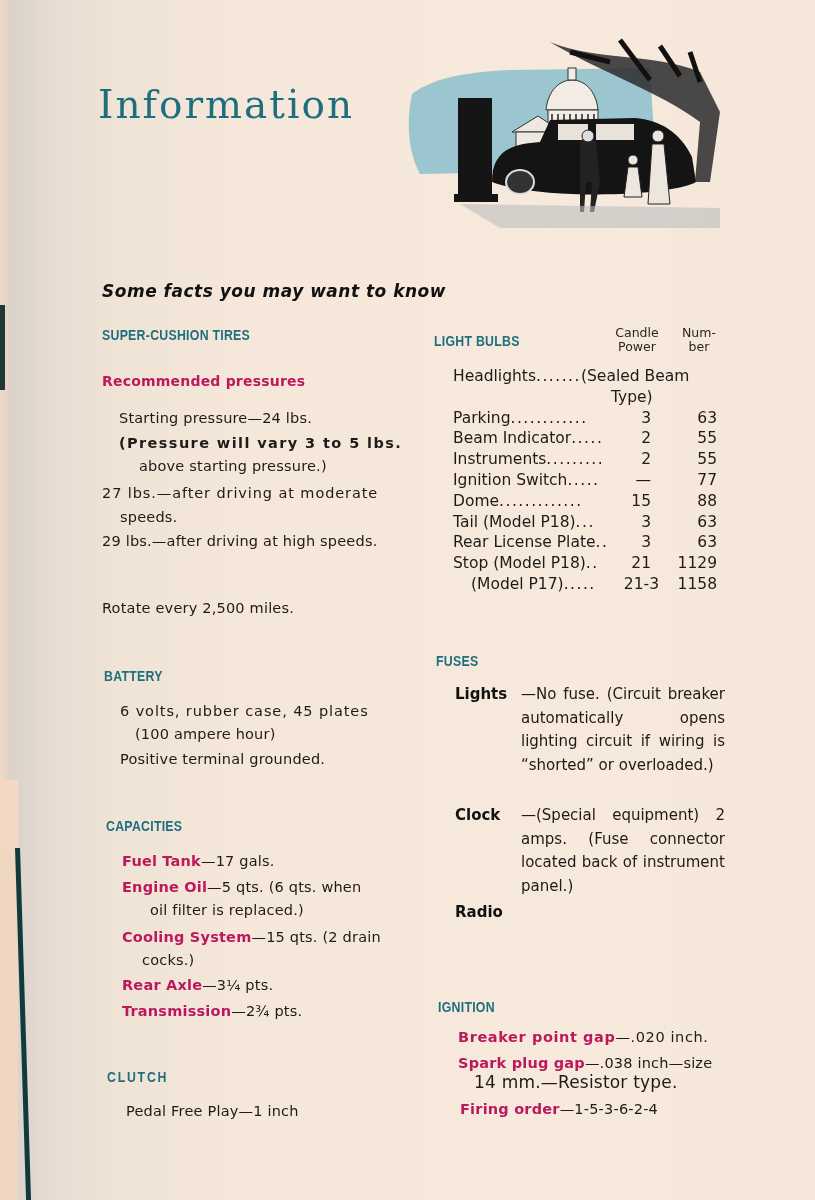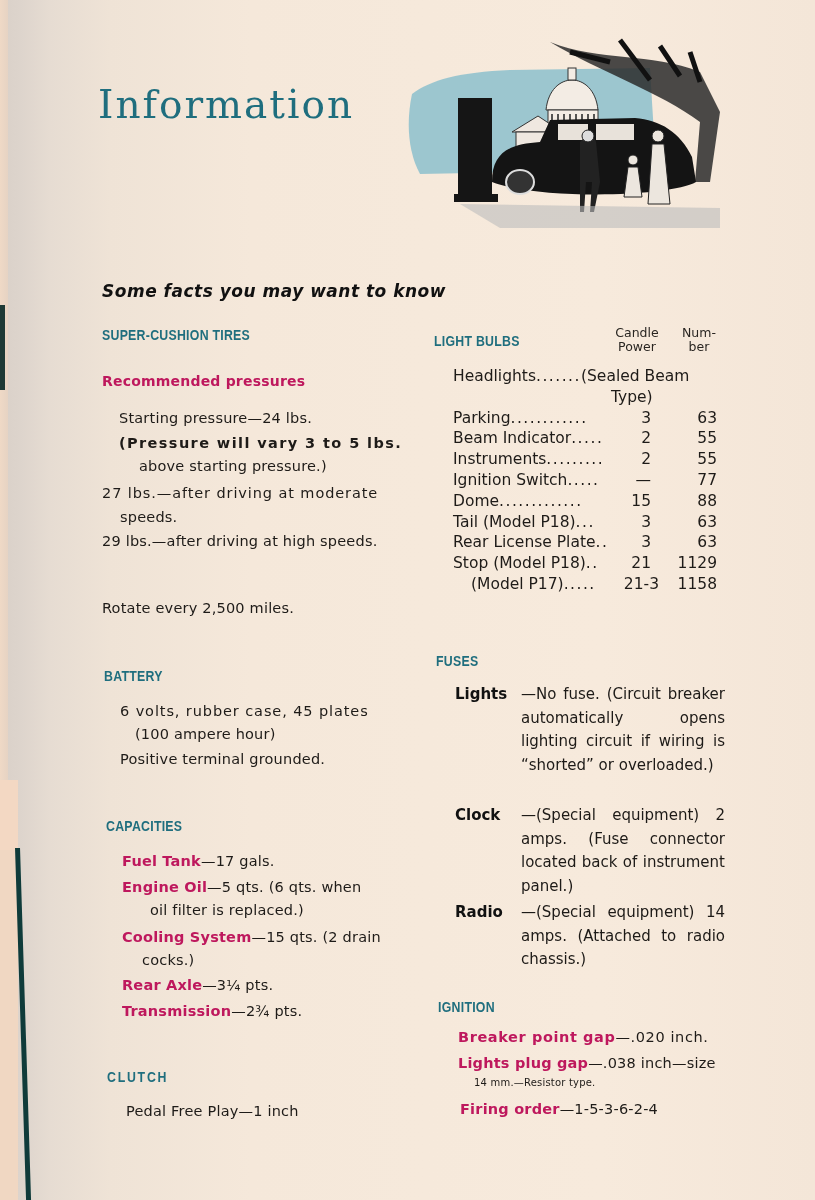--- a/index.html
+++ b/index.html
@@ -235,26 +235,25 @@
 <div class="fuse-item" style="top:683px;">
   <span class="label">Lights</span>
   <div class="body">—No fuse. (Circuit breaker automatically opens lighting circuit if wiring is “shorted” or overloaded.)</div>
 </div>
 <div class="fuse-item" style="top:804px;">
   <span class="label">Clock</span>
   <div class="body">—(Special equipment) 2 amps. (Fuse connector located back of instrument panel.)</div>
 </div>
 <div class="fuse-item" style="top:901px;">
   <span class="label">Radio</span>
-  <div class="body">—(Special equipment) 14 amps. (Attached to radio chassis.)</div>
 </div>
 
 <div class="section-head" style="left:438px; top:999px;">IGNITION</div>
 <div class="txt" style="left:458px; top:1026px; letter-spacing:0.6px;">
   <span class="bold">Breaker point gap</span><span>—.020 inch.</span>
 </div>
 <div class="txt" style="left:458px; top:1052px;">
-  <span class="bold">Lights plug gap</span><span>—.038 inch—size</span>
-</div>
-<div class="txt" style="left:474px; top:1071px; font-size:10px;">14 mm.—Resistor type.</div>
+  <span class="bold">Spark plug gap</span><span>—.038 inch—size</span>
+</div>
+<div class="txt" style="left:474px; top:1071px; font-size:17px;">14 mm.—Resistor type.</div>
 <div class="txt" style="left:460px; top:1098px;">
   <span class="bold">Firing order</span><span>—1-5-3-6-2-4</span>
 </div>
 
 </body></html>

